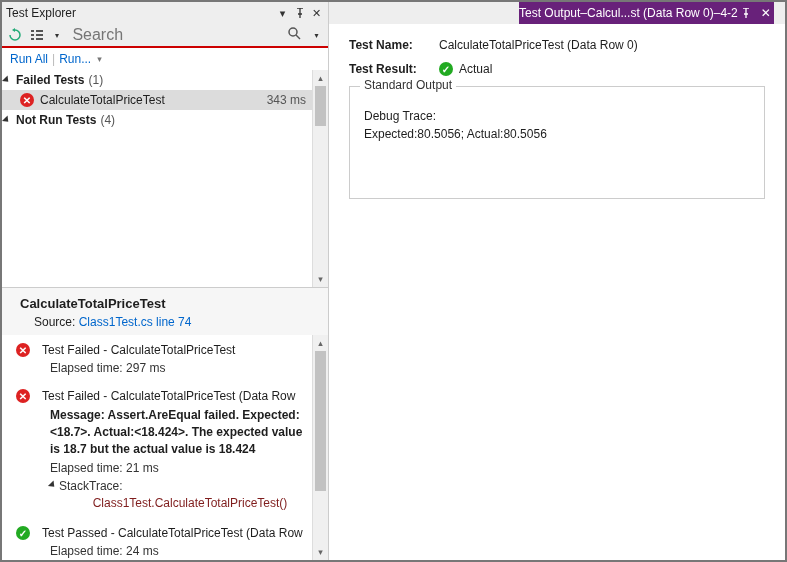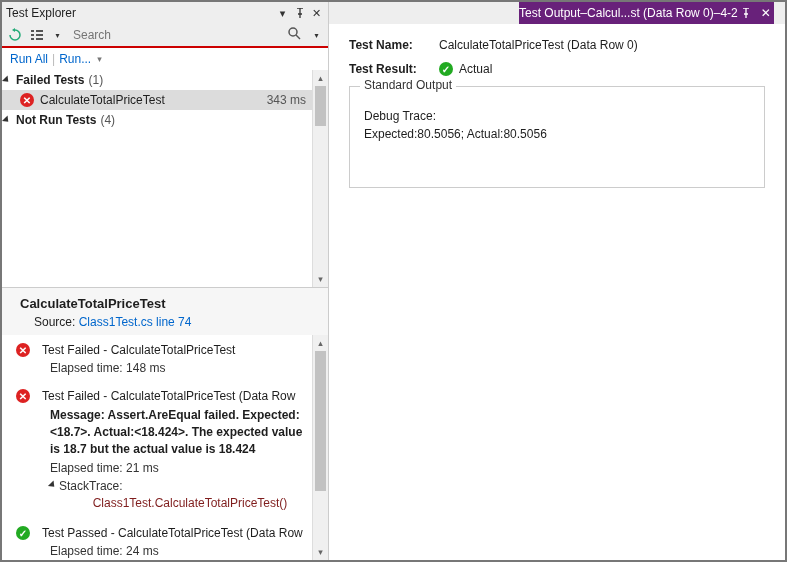--- a/index.html
+++ b/index.html
@@ -5,21 +5,21 @@
 * { box-sizing: border-box; margin: 0; padding: 0; }
 body { font-family: "Segoe UI", Arial, sans-serif; font-size: 12px; color: #1e1e1e; background: #fff; width: 787px; height: 562px; border: 2px solid #777; display: flex; overflow: hidden; }
 .left-pane { width: 327px; border-right: 1px solid #ccc; display: flex; flex-direction: column; background: #f6f6f6; }
 .right-pane { flex: 1; display: flex; flex-direction: column; background: #fff; }
 .titlebar { display: flex; align-items: center; height: 22px; background: #eee; font-size: 12px; padding: 0 4px; position: relative; }
 .titlebar .tbtitle { flex: 1; }
 .titlebar .icons { display: flex; gap: 2px; }
 .tb-ico { width: 15px; height: 15px; display: flex; align-items: center; justify-content: center; font-size: 11px; color: #333; cursor: pointer; }
 .toolbar { display: flex; align-items: center; height: 24px; background: #eee; padding: 0 4px; border-bottom: 2px solid #c00; gap: 4px; }
 .tool-btn { width: 18px; height: 18px; display: flex; align-items: center; justify-content: center; color: #555; }
-.search { flex: 1; height: 18px; border: none; background: transparent; font-size: 12px; color: #15803d; outline: none; padding: 0 4px; }
+.search { flex: 1; height: 18px; border: none; background: transparent; font-size: 16px; color: #15803d; outline: none; padding: 0 4px; }
 .search-ico { width: 18px; height: 18px; color: #555; }
 .runbar { display: flex; align-items: center; height: 22px; background: #fff; padding: 0 8px; gap: 4px; font-size: 12px; }
 .runlink { color: #0066cc; cursor: pointer; }
 .sep { color: #bbb; }
 .dd { font-size: 9px; color: #777; margin-left: 2px; }
 .testlist { flex: 1; background: #fff; overflow: hidden; position: relative; }
 .vscroll { position: absolute; right: 0; top: 0; bottom: 0; width: 16px; background: #f0f0f0; border-left: 1px solid #ddd; }
 .vthumb { position: absolute; left: 2px; right: 2px; background: #c2c2c2; border-radius: 0; }
 .varrow { position: absolute; left: 0; right: 0; height: 16px; display: flex; align-items: center; justify-content: center; font-size: 9px; color: #666; }
 .group { padding: 3px 6px 3px 14px; display: flex; align-items: center; font-weight: bold; font-size: 12px; gap: 4px; position: relative; }
@@ -45,21 +45,21 @@
 .tri2 { width: 0; height: 0; border-left: 5px solid #333; border-top: 4px solid transparent; border-bottom: 4px solid transparent; transform: rotate(45deg); display: inline-block; margin-right: 4px; position: relative; top: -1px; }
 .stacklink { color: #7f1d1d; margin-left: 54px; margin-top: 3px; display: block; text-decoration: none; text-align: center; }
 .right-title { height: 22px; background: #68217a; color: #fff; display: flex; align-items: center; padding: 0 0; font-size: 12px; margin-left: 190px; }
 .right-title .rtxt { flex: 1; white-space: nowrap; overflow: hidden; }
 .right-title .ricons { display: flex; gap: 4px; }
 .rico { width: 16px; height: 16px; display: flex; align-items: center; justify-content: center; color: #fff; }
 .right-body { flex: 1; padding: 14px 20px; }
 .field-row { display: flex; margin-bottom: 10px; font-size: 12px; }
 .field-label { width: 90px; font-weight: bold; }
 .field-val { display: flex; align-items: center; gap: 6px; }
-.fieldset { border: 1px solid #ccc; padding: 20px 14px 44px; margin-top: 6px; font-size: 12px; position: relative; }
+.fieldset { border: 1px solid #ccc; padding: 20px 14px 55px; margin-top: 6px; font-size: 12px; position: relative; }
 .fieldset .legend { position: absolute; top: -9px; left: 10px; background: #fff; padding: 0 4px; color: #333; }
 .fieldset .ln { line-height: 1.5; }
 svg { display: block; }
 </style>
 </head>
 <body>
 
 <div class="left-pane">
   <div class="titlebar">
     <span class="tbtitle">Test Explorer</span>
@@ -136,21 +136,21 @@
       <a href="#">Class1Test.cs line 74</a>
     </div>
   </div>
 
   <div class="detail-list">
     <div class="dl-item">
       <div class="dl-head">
         <span class="ico fail">✕</span>
         <span class="txt">Test Failed - CalculateTotalPriceTest</span>
       </div>
-      <div class="dl-sub">Elapsed time: 148 ms</div>
+      <div class="dl-sub">Elapsed time: 297 ms</div>
     </div>
 
     <div class="dl-item" style="margin-top:8px;">
       <div class="dl-head">
         <span class="ico fail">✕</span>
         <span class="txt">Test Failed - CalculateTotalPriceTest (Data Row</span>
       </div>
       <div class="msg">Message: Assert.AreEqual failed. Expected:&lt;18.7&gt;. Actual:&lt;18.424&gt;. The expected value is 18.7 but the actual value is 18.424</div>
       <div class="dl-sub">Elapsed time: 21 ms</div>
       <div class="dl-sub">

